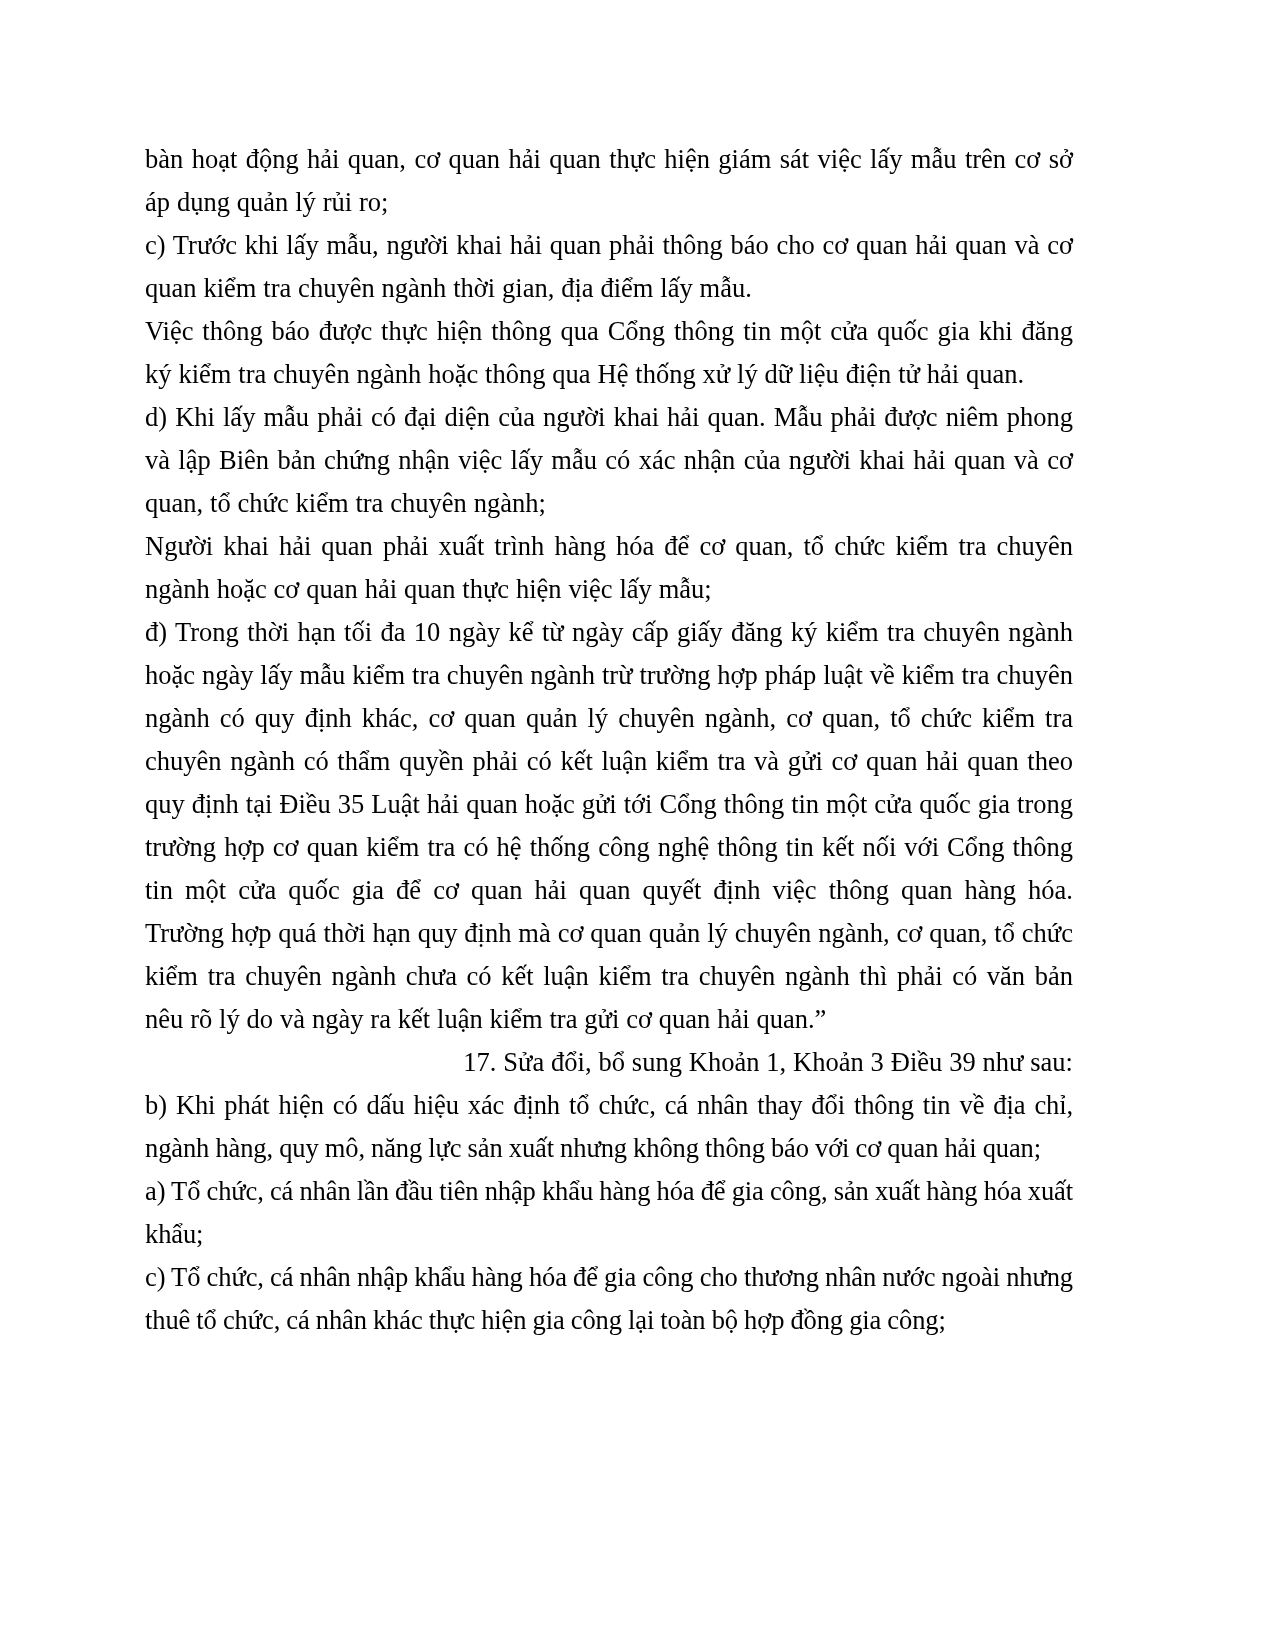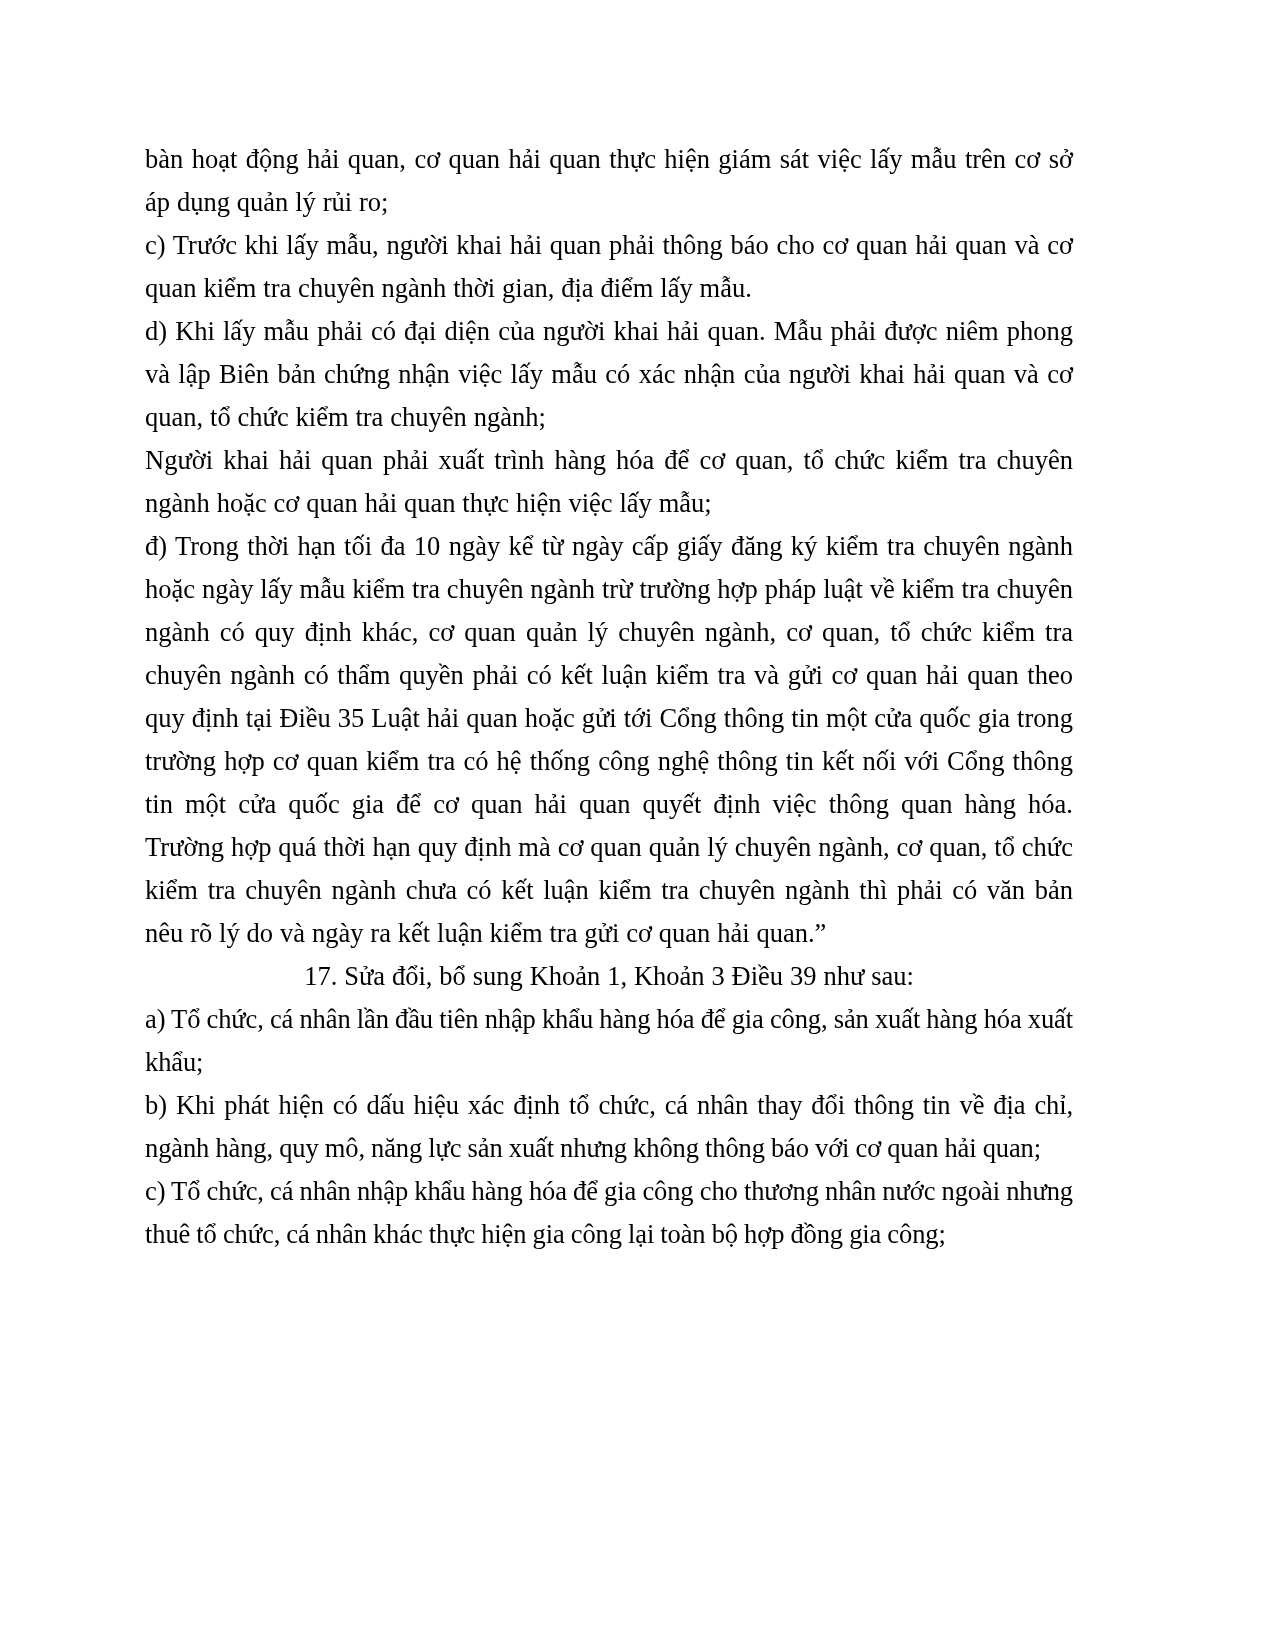--- a/index.html
+++ b/index.html
@@ -33,47 +33,48 @@
     line-height: 43px;
     text-align: justify;
     text-justify: inter-word;
     -webkit-hyphens: none;
     hyphens: none;
     word-spacing: 0.01em;
   }
   .para + .para {
   }
   .para.nojustify {
-    text-align: center;
+    text-align: right;
   }
   .para.tight {
     word-spacing: -0.015em;
     letter-spacing: -0.1px;
   }
 </style>
 </head>
 <body>
 
 <div class="page">
   <div class="doc-body">
 
     <p class="para">bàn hoạt động hải quan, cơ quan hải quan thực hiện giám sát việc lấy mẫu trên cơ sở áp dụng quản lý rủi ro;</p>
 
     <p class="para">c) Trước khi lấy mẫu, người khai hải quan phải thông báo cho cơ quan hải quan và cơ quan kiểm tra chuyên ngành thời gian, địa điểm lấy mẫu.</p>
 
+    <p class="para">Việc thông báo được thực hiện thông qua Cổng thông tin một cửa quốc gia khi đăng ký kiểm tra chuyên ngành hoặc thông qua Hệ thống xử lý dữ liệu điện tử hải quan.</p>
 
     <p class="para">d) Khi lấy mẫu phải có đại diện của người khai hải quan. Mẫu phải được niêm phong và lập Biên bản chứng nhận việc lấy mẫu có xác nhận của người khai hải quan và cơ quan, tổ chức kiểm tra chuyên ngành;</p>
 
     <p class="para">Người khai hải quan phải xuất trình hàng hóa để cơ quan, tổ chức kiểm tra chuyên ngành hoặc cơ quan hải quan thực hiện việc lấy mẫu;</p>
 
     <p class="para">đ) Trong thời hạn tối đa 10 ngày kể từ ngày cấp giấy đăng ký kiểm tra chuyên ngành hoặc ngày lấy mẫu kiểm tra chuyên ngành trừ trường hợp pháp luật về kiểm tra chuyên ngành có quy định khác, cơ quan quản lý chuyên ngành, cơ quan, tổ chức kiểm tra chuyên ngành có thẩm quyền phải có kết luận kiểm tra và gửi cơ quan hải quan theo quy định tại Điều 35 Luật hải quan hoặc gửi tới Cổng thông tin một cửa quốc gia trong trường hợp cơ quan kiểm tra có hệ thống công nghệ thông tin kết nối với Cổng thông tin một cửa quốc gia để cơ quan hải quan quyết định việc thông quan hàng hóa. Trường hợp quá thời hạn quy định mà cơ quan quản lý chuyên ngành, cơ quan, tổ chức kiểm tra chuyên ngành chưa có kết luận kiểm tra chuyên ngành thì phải có văn bản nêu rõ lý do và ngày ra kết luận kiểm tra gửi cơ quan hải quan.”</p>
 
     <p class="para nojustify">17. Sửa đổi, bổ sung Khoản 1, Khoản 3 Điều 39 như sau:</p>
 
 
+    <p class="para tight">b) Khi phát hiện có dấu hiệu xác định tổ chức, cá nhân thay đổi thông tin về địa chỉ, ngành hàng, quy mô, năng lực sản xuất nhưng không thông báo với cơ quan hải quan;</p>
+
     <p class="para tight">a) Tổ chức, cá nhân lần đầu tiên nhập khẩu hàng hóa để gia công, sản xuất hàng hóa xuất khẩu;</p>
-
-    <p class="para tight">b) Khi phát hiện có dấu hiệu xác định tổ chức, cá nhân thay đổi thông tin về địa chỉ, ngành hàng, quy mô, năng lực sản xuất nhưng không thông báo với cơ quan hải quan;</p>
 
     <p class="para tight">c) Tổ chức, cá nhân nhập khẩu hàng hóa để gia công cho thương nhân nước ngoài nhưng thuê tổ chức, cá nhân khác thực hiện gia công lại toàn bộ hợp đồng gia công;</p>
 
   </div>
 </div>
 
 </body></html>

